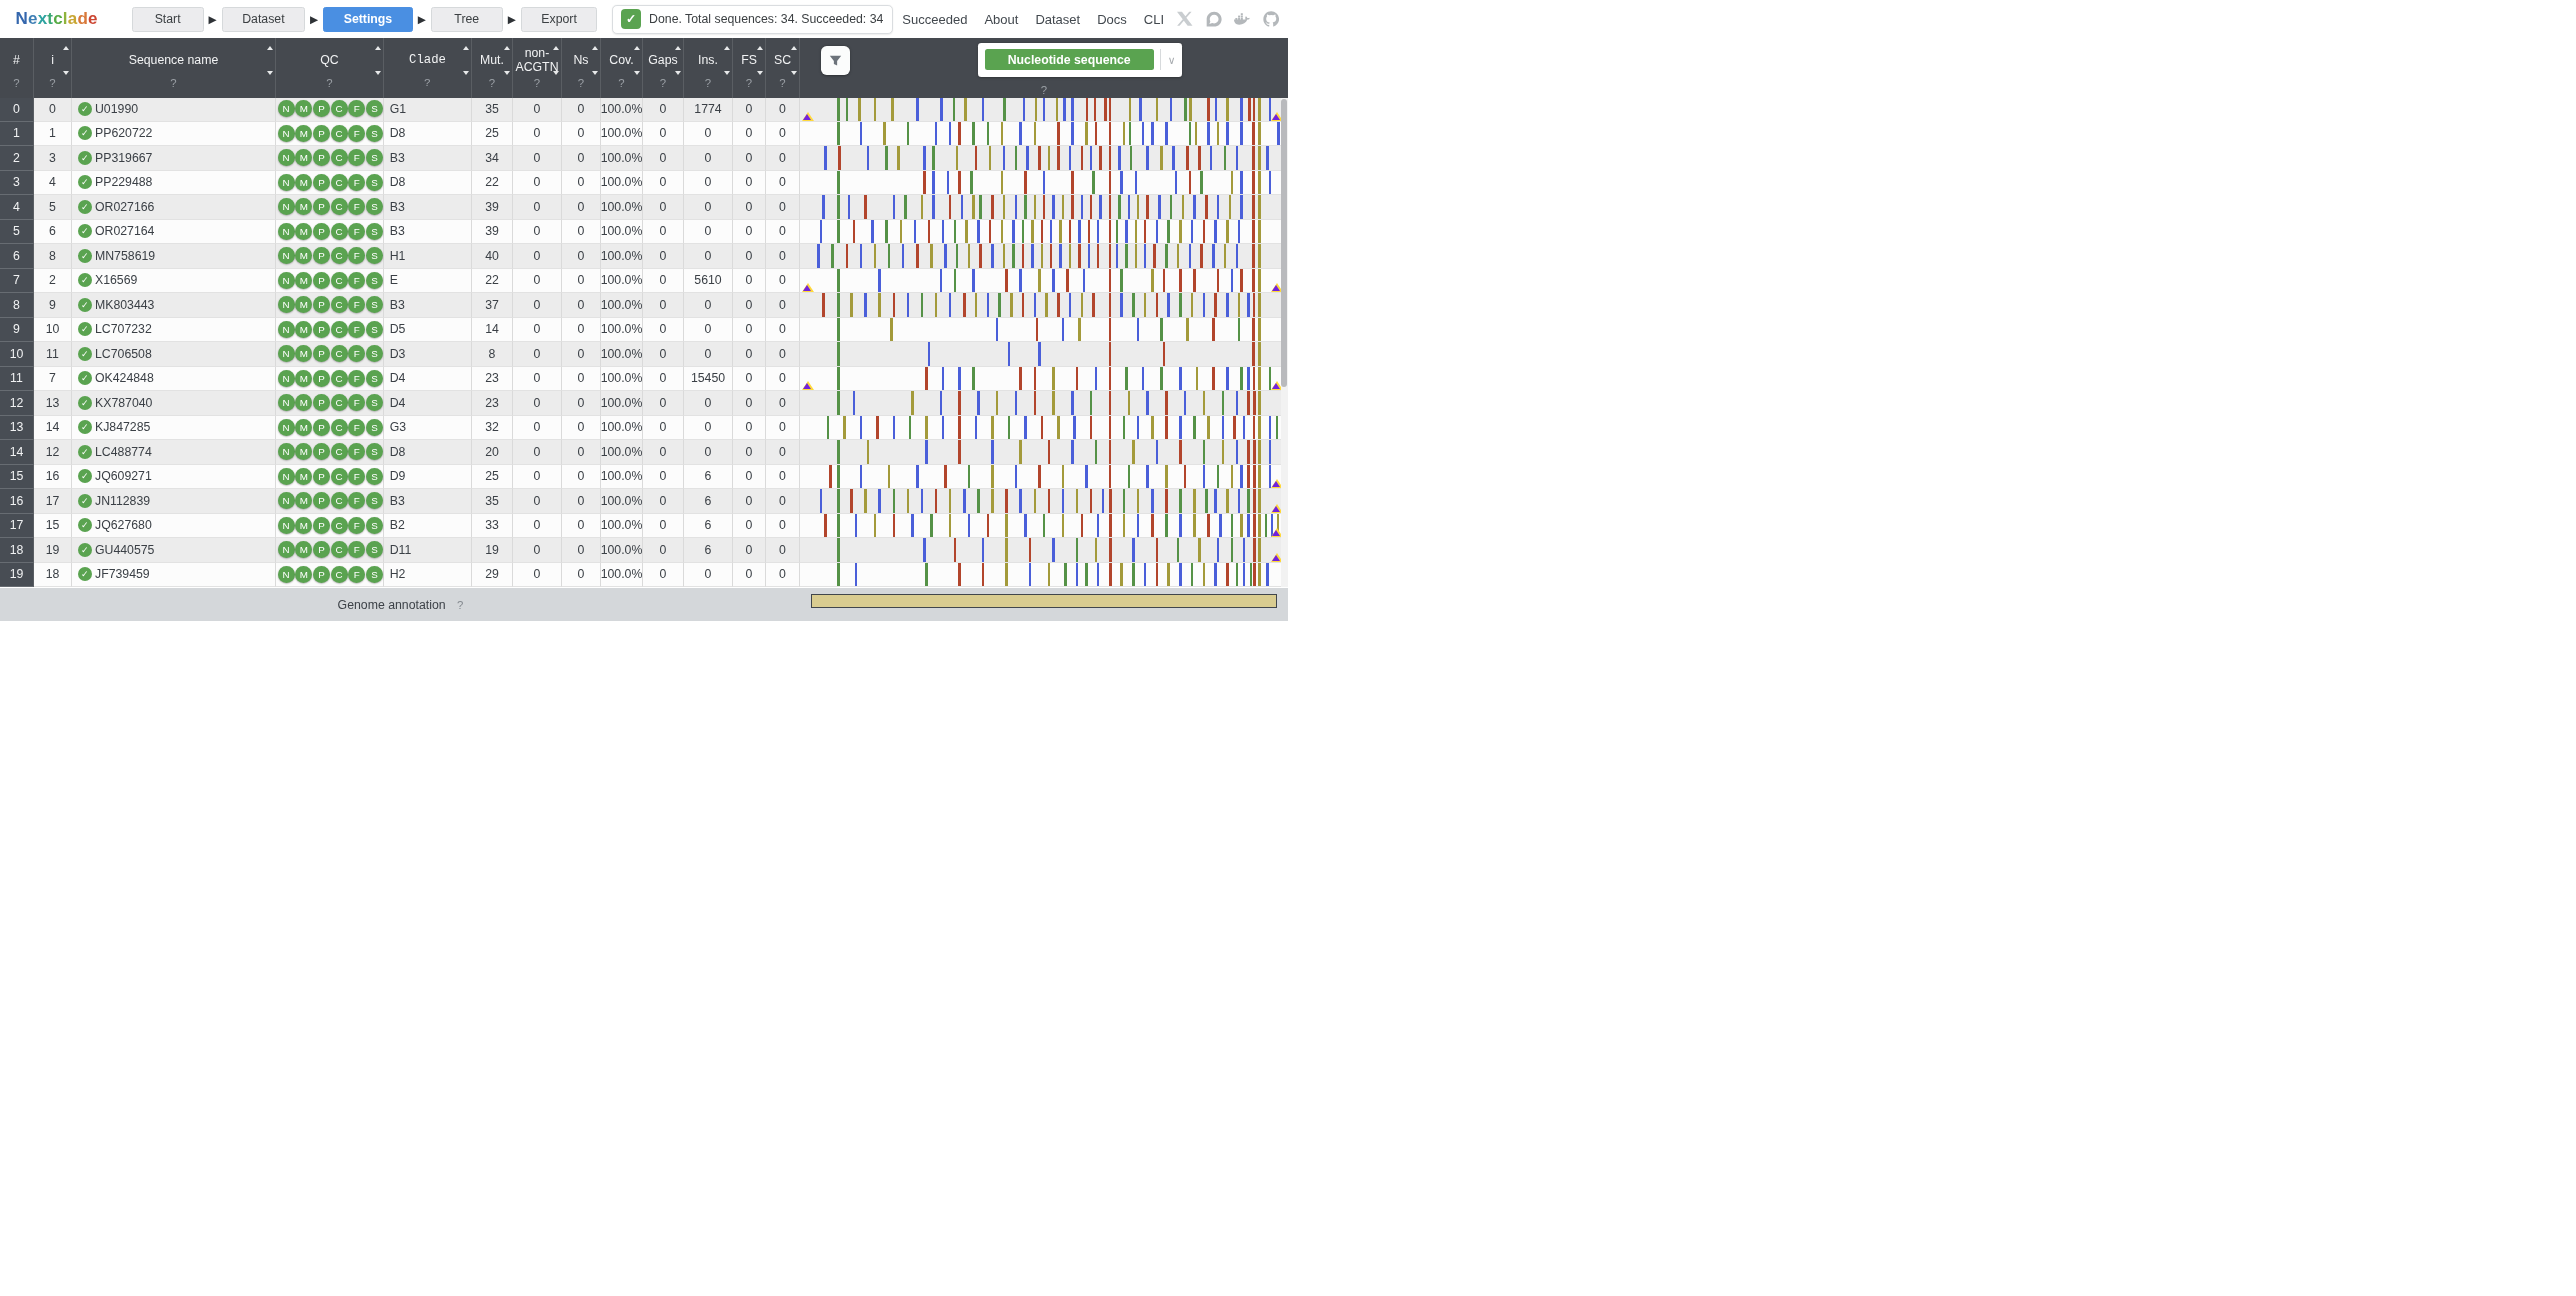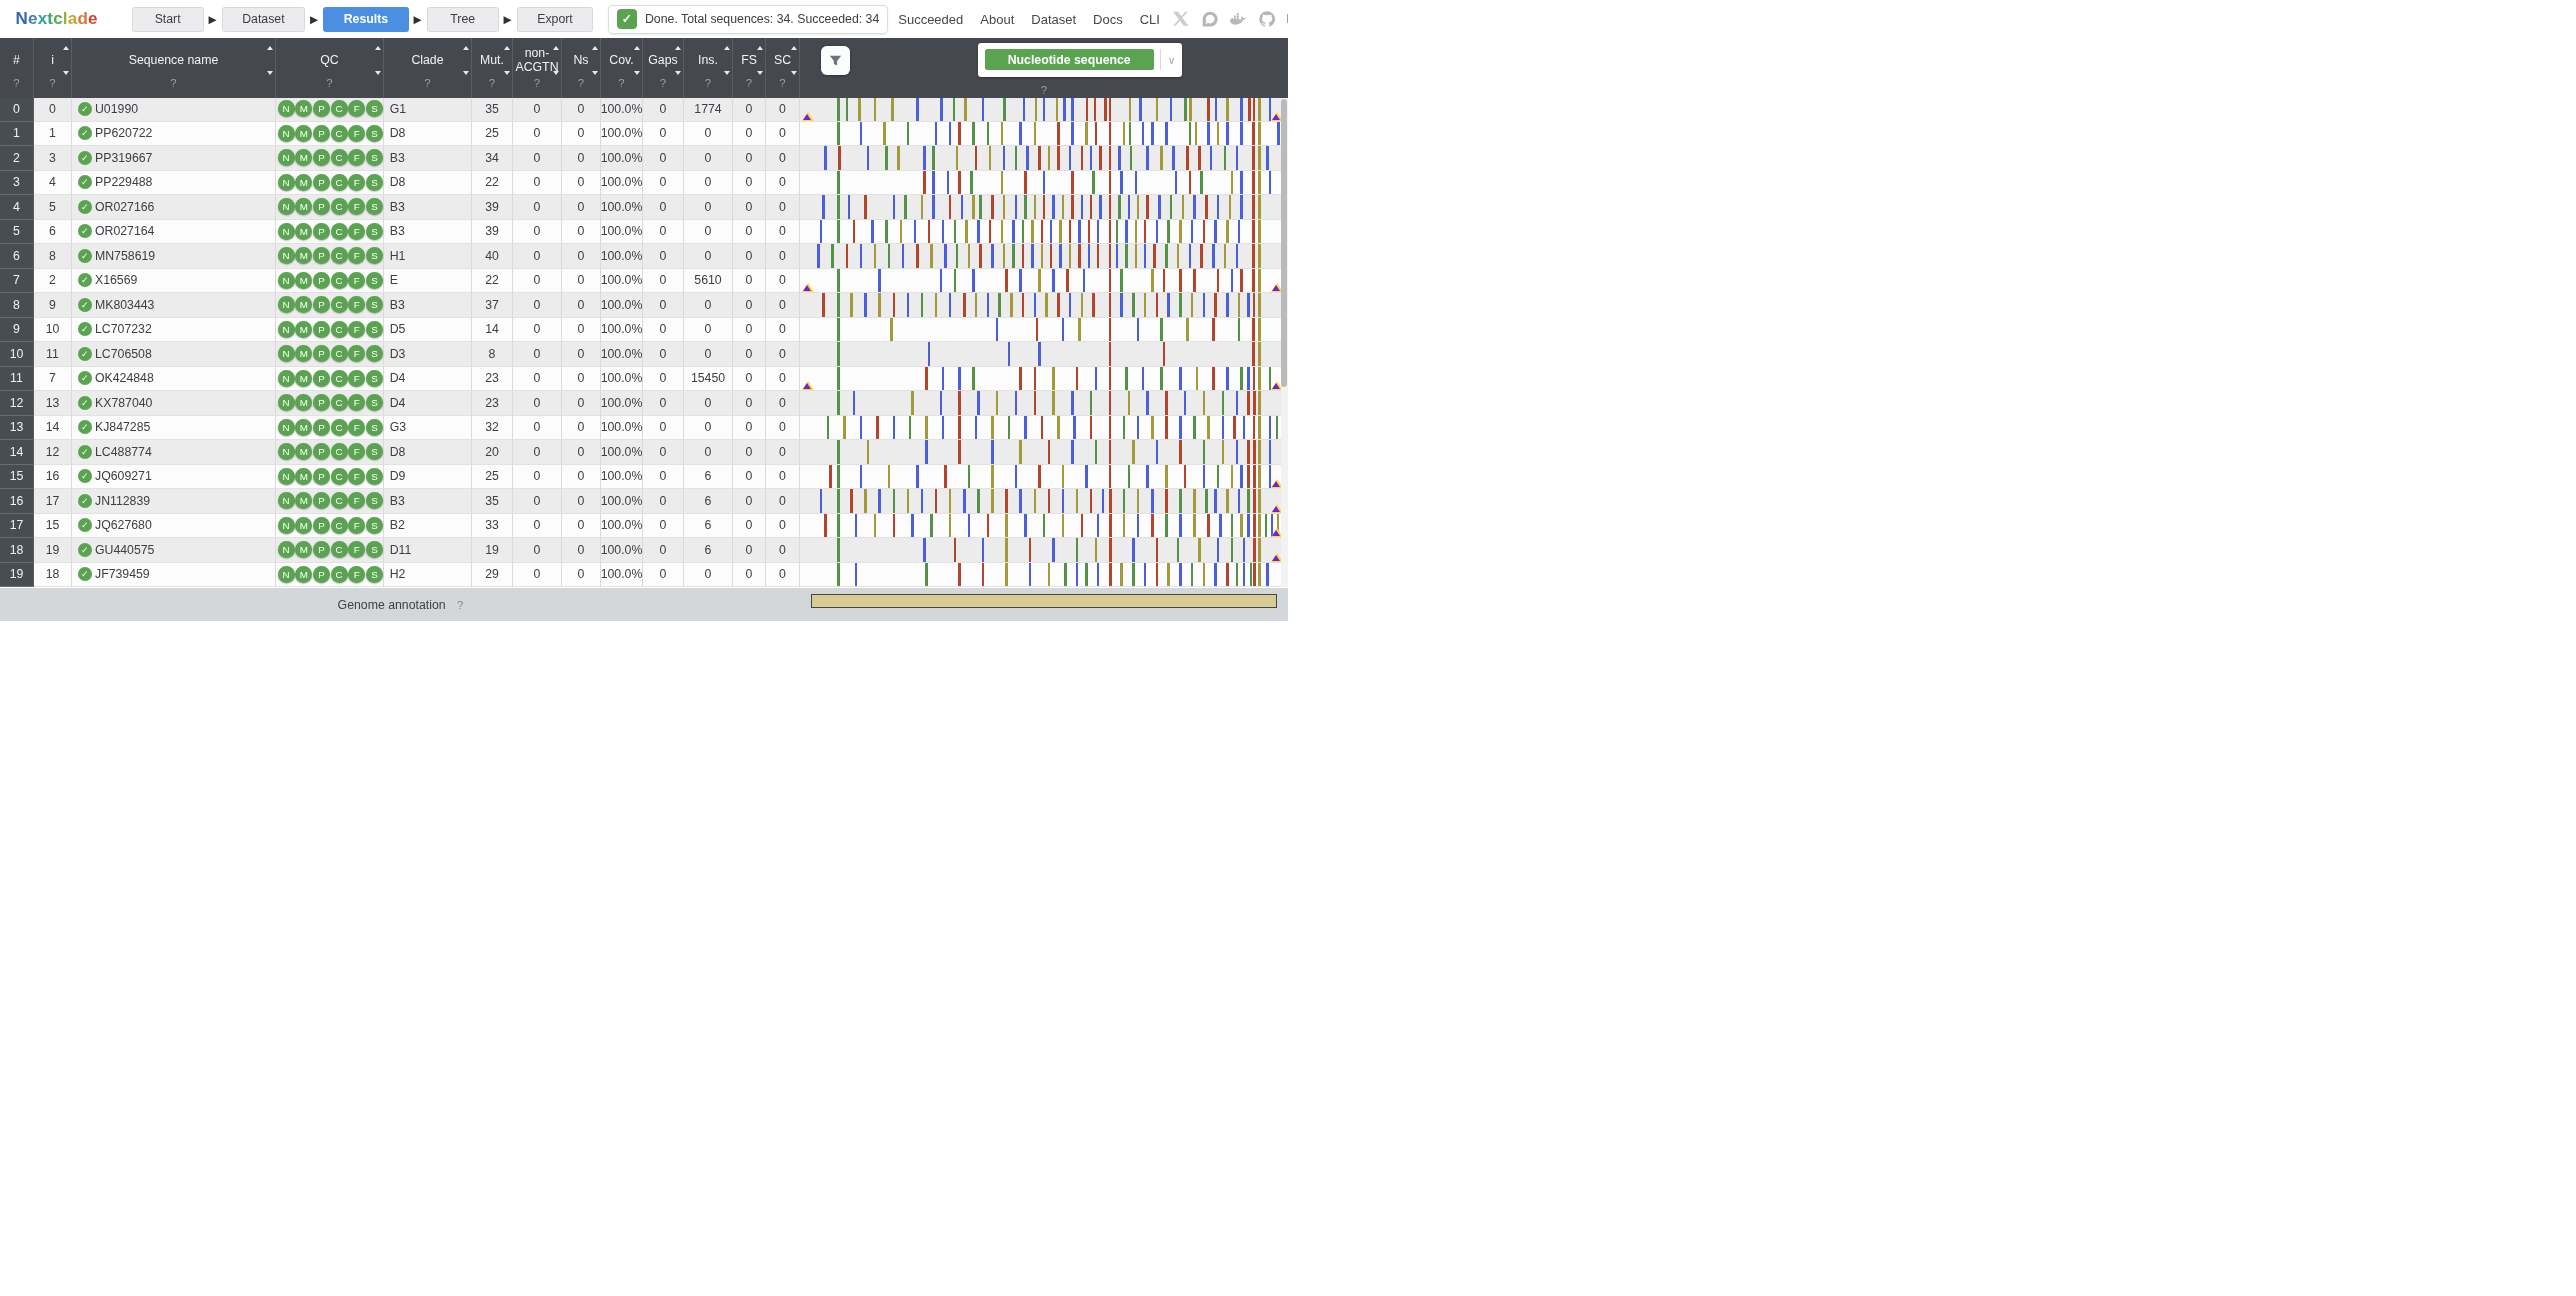--- a/index.html
+++ b/index.html
@@ -112,21 +112,21 @@
           <span style="flex:1;background:#cf4f34"></span>
           <span style="flex:3;background:#c43a30"></span>
         </div>
     </div>
     <div class="brand" id="brand"><span style="color: rgb(53, 103, 173);">N</span><span style="color: rgb(63, 127, 181);">e</span><span style="color: rgb(47, 163, 160);">x</span><span style="color: rgb(58, 168, 117);">t</span><span style="color: rgb(87, 171, 70);">c</span><span style="color: rgb(143, 179, 60);">l</span><span style="color: rgb(200, 166, 51);">a</span><span style="color: rgb(216, 121, 58);">d</span><span style="color: rgb(204, 70, 50);">e</span></div>
     <div class="steps" id="steps">
         <button class="step-btn">Start</button>
         <span class="step-arrow">▶</span>
         <button class="step-btn">Dataset</button>
         <span class="step-arrow">▶</span>
-        <button class="step-btn active">Results</button>
+        <button class="step-btn active">Settings</button>
         <span class="step-arrow">▶</span>
         <button class="step-btn">Tree</button>
         <span class="step-arrow">▶</span>
         <button class="step-btn">Export</button>
       </div>
     <div class="status-box">
       <div class="status-check">✓</div>
       <div class="status-text">Done. Total sequences: 34. Succeeded: 34</div>
     </div>
     <div class="nav-links" id="navlinks">
@@ -191,21 +191,21 @@
         <div class="th-help">?</div>
       </div>
       <div class="th" style="width: 108px; flex: 0 0 108px;">
         <div class="th-label">QC</div>
         <div class="sorters">
           <div class="arr-up"></div>
           <div class="arr-dn"></div>
         </div>
         <div class="th-help">?</div>
       </div>
-      <div class="th" style="width: 88px; flex: 0 0 88px;">
+      <div class="th" style="width: 88px; flex: 0 0 88px; font-family: Liberation Mono, monospace;">
         <div class="th-label">Clade</div>
         <div class="sorters">
           <div class="arr-up"></div>
           <div class="arr-dn"></div>
         </div>
         <div class="th-help">?</div>
       </div>
       <div class="th" style="width: 41px; flex: 0 0 41px;">
         <div class="th-label">Mut.</div>
         <div class="sorters">

